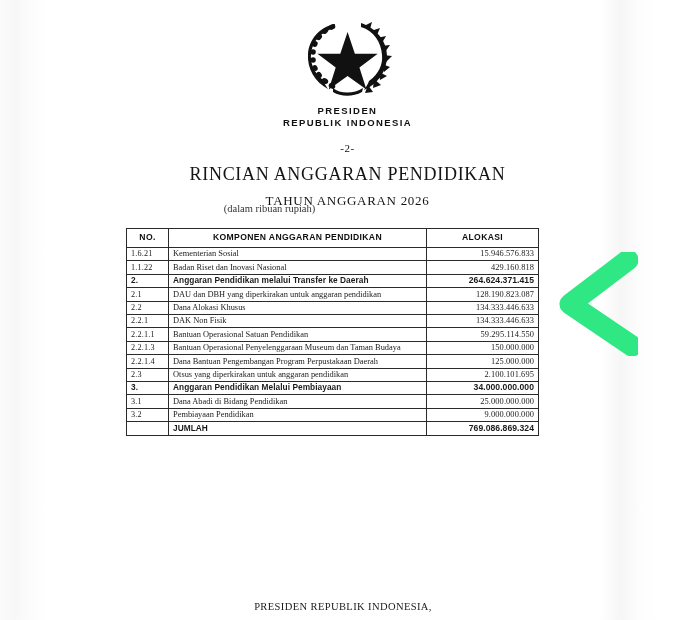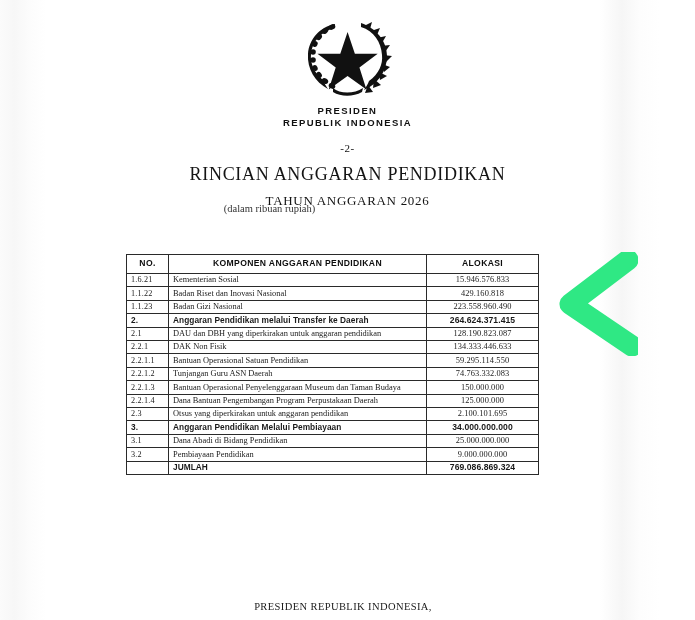--- a/index.html
+++ b/index.html
@@ -93,21 +93,20 @@
     font-size: 10.5px;
     color: #333;
   }
 
   
   #tbl-wrap {
     position: absolute;
     left: 126px;
     top: 228px;
     width: 412px;
-    margin-top: 26px;
   }
   table {
     border-collapse: collapse;
     width: 100%;
     table-layout: fixed;
     color: #1a1a1a;
   }
   table, td, th {
     border: 1px solid #2a2a2a;
   }
@@ -130,21 +129,21 @@
   col.c-komp  { width: 258px; }
   col.c-alok  { width: 112px; }
 
   td.no {
     font-size: 8.2px;
     letter-spacing: 0.2px;
     white-space: nowrap;
   }
   td.komp { }
   td.alok {
-    text-align: center;
+    text-align: right;
     white-space: nowrap;
     letter-spacing: 0.1px;
   }
   tr.bold td {
     font-family: "Liberation Sans", sans-serif;
     font-weight: bold;
     font-size: 8.3px;
     letter-spacing: 0.05px;
   }
   tr.bold td.alok { font-size: 8.6px; }
@@ -254,49 +253,44 @@
           <tr>
             <td class="no">1.6.21</td>
             <td class="komp">Kementerian Sosial</td>
             <td class="alok">15.946.576.833</td>
           </tr>
           <tr>
             <td class="no">1.1.22</td>
             <td class="komp">Badan Riset dan Inovasi Nasional</td>
             <td class="alok">429.160.818</td>
           </tr>
-          <tr>
-            <td class="no">1.1.23</td>
-            <td class="komp">Badan Gizi Nasional</td>
-            <td class="alok">223.558.960.490</td>
-          </tr>
           <tr class="bold">
             <td class="no">2.</td>
             <td class="komp">Anggaran Pendidikan melalui Transfer ke Daerah</td>
             <td class="alok">264.624.371.415</td>
           </tr>
           <tr>
             <td class="no">2.1</td>
             <td class="komp">DAU dan DBH yang diperkirakan untuk anggaran pendidikan</td>
             <td class="alok">128.190.823.087</td>
           </tr>
           <tr>
+            <td class="no">2.2</td>
+            <td class="komp">Dana Alokasi Khusus</td>
+            <td class="alok">134.333.446.633</td>
+          </tr>
+          <tr>
             <td class="no">2.2.1</td>
             <td class="komp">DAK Non Fisik</td>
             <td class="alok">134.333.446.633</td>
           </tr>
           <tr>
             <td class="no">2.2.1.1</td>
             <td class="komp">Bantuan Operasional Satuan Pendidikan</td>
             <td class="alok">59.295.114.550</td>
-          </tr>
-          <tr>
-            <td class="no">2.2.1.2</td>
-            <td class="komp">Tunjangan Guru ASN Daerah</td>
-            <td class="alok">74.763.332.083</td>
           </tr>
           <tr>
             <td class="no">2.2.1.3</td>
             <td class="komp">Bantuan Operasional Penyelenggaraan Museum dan Taman Budaya</td>
             <td class="alok">150.000.000</td>
           </tr>
           <tr>
             <td class="no">2.2.1.4</td>
             <td class="komp">Dana Bantuan Pengembangan Program Perpustakaan Daerah</td>
             <td class="alok">125.000.000</td>

